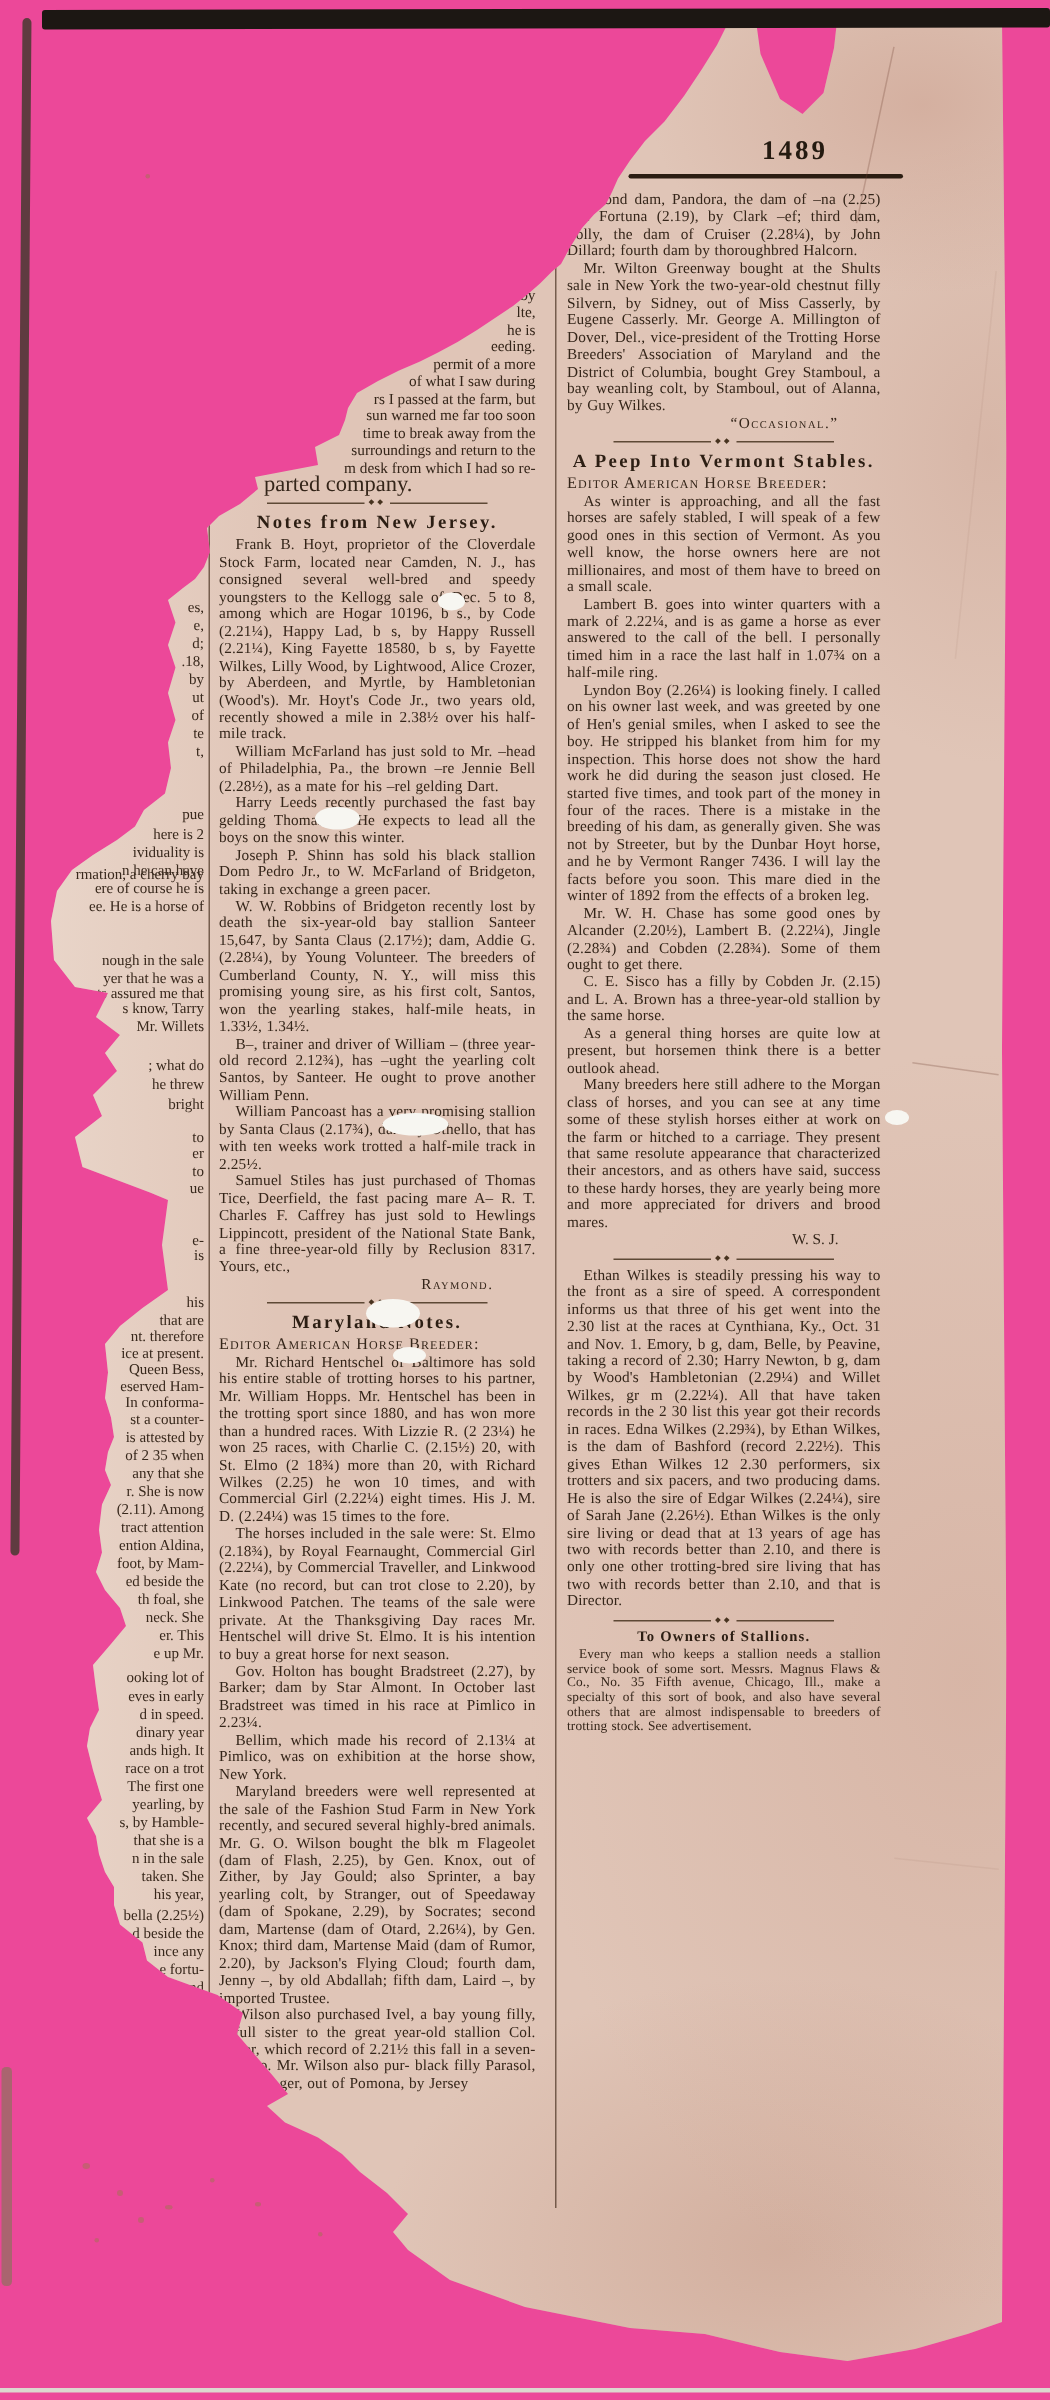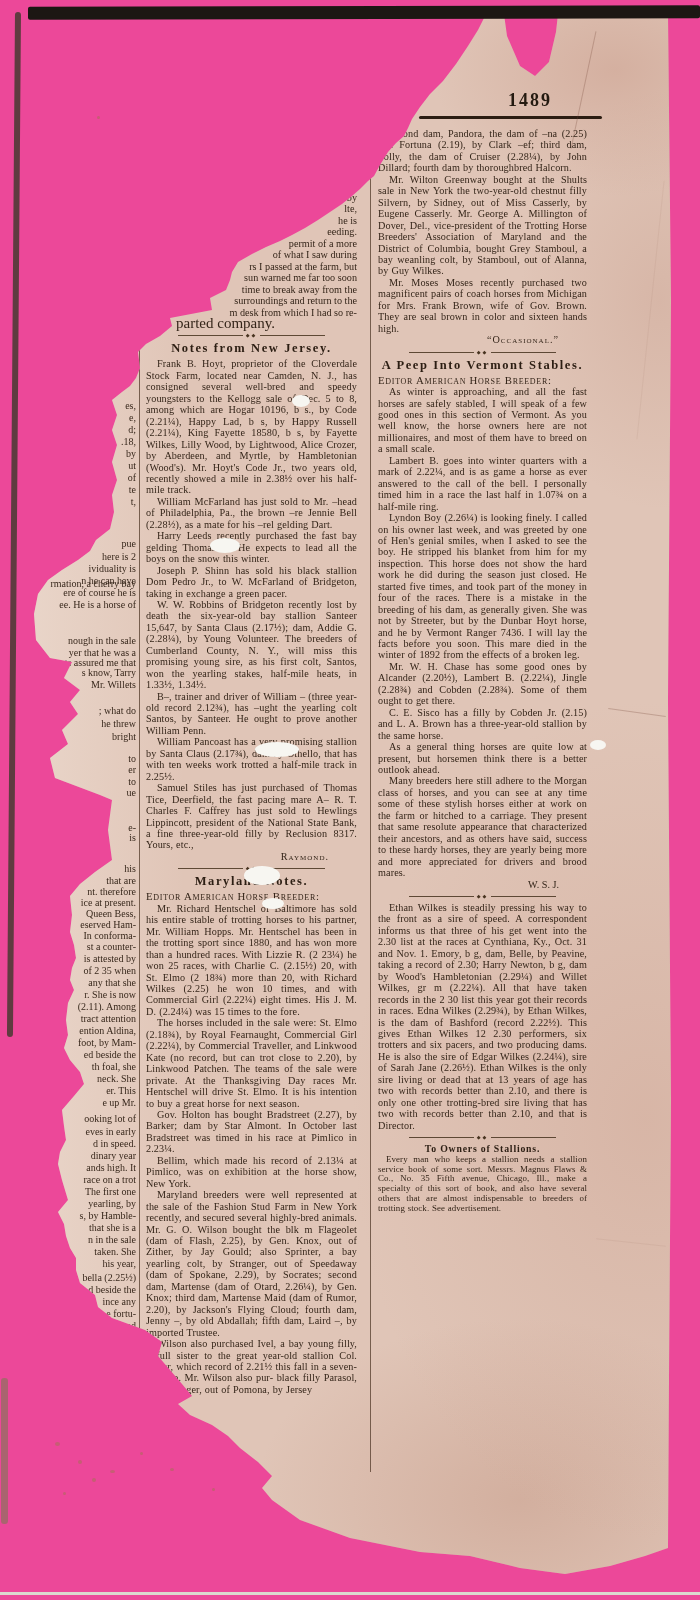--- a/index.html
+++ b/index.html
@@ -123,21 +123,20 @@
         <p class="para">Mr. Richard Hentschel of Baltimore has sold his entire stable of trotting horses to his partner, Mr. William Hopps. Mr. Hentschel has been in the trotting sport since 1880, and has won more than a hundred races. With Lizzie R. (2 23¼) he won 25 races, with Charlie C. (2.15½) 20, with St. Elmo (2 18¾) more than 20, with Richard Wilkes (2.25) he won 10 times, and with Commercial Girl (2.22¼) eight times. His J. M. D. (2.24¼) was 15 times to the fore.</p>
         <p class="para">The horses included in the sale were: St. Elmo (2.18¾), by Royal Fearnaught, Commercial Girl (2.22¼), by Commercial Traveller, and Linkwood Kate (no record, but can trot close to 2.20), by Linkwood Patchen. The teams of the sale were private. At the Thanksgiving Day races Mr. Hentschel will drive St. Elmo. It is his intention to buy a great horse for next season.</p>
         <p class="para">Gov. Holton has bought Bradstreet (2.27), by Barker; dam by Star Almont. In October last Bradstreet was timed in his race at Pimlico in 2.23¼.</p>
         <p class="para">Bellim, which made his record of 2.13¼ at Pimlico, was on exhibition at the horse show, New York.</p>
         <p class="para">Maryland breeders were well represented at the sale of the Fashion Stud Farm in New York recently, and secured several highly-bred animals. Mr. G. O. Wilson bought the blk m Flageolet (dam of Flash, 2.25), by Gen. Knox, out of Zither, by Jay Gould; also Sprinter, a bay yearling colt, by Stranger, out of Speedaway (dam of Spokane, 2.29), by Socrates; second dam, Martense (dam of Otard, 2.26¼), by Gen. Knox; third dam, Martense Maid (dam of Rumor, 2.20), by Jackson's Flying Cloud; fourth dam, Jenny –, by old Abdallah; fifth dam, Laird –, by imported Trustee.</p>
         <p class="para">Wilson also purchased Ivel, a bay young filly, a full sister to the great year-old stallion Col. Kuser, which record of 2.21½ this fall in a seven- Pimlico. Mr. Wilson also pur- black filly Parasol, foaled in ger, out of Pomona, by Jersey</p>
       </div>
     <div class="col col-right">
         <p class="para ni">s; second dam, Pandora, the dam of –na (2.25) and Fortuna (2.19), by Clark –ef; third dam, Polly, the dam of Cruiser (2.28¼), by John Dillard; fourth dam by thoroughbred Halcorn.</p>
         <p class="para">Mr. Wilton Greenway bought at the Shults sale in New York the two-year-old chestnut filly Silvern, by Sidney, out of Miss Casserly, by Eugene Casserly. Mr. George A. Millington of Dover, Del., vice-president of the Trotting Horse Breeders' Association of Maryland and the District of Columbia, bought Grey Stamboul, a bay weanling colt, by Stamboul, out of Alanna, by Guy Wilkes.</p>
-        <p class="para">Mr. Moses Moses recently purchased two magnificent pairs of coach horses from Michigan for Mrs. Frank Brown, wife of Gov. Brown. They are seal brown in color and sixteen hands high.</p>
         <div class="signature sc">“Occasional.”</div>
         <div class="divider">
           <span class="dline"></span>
           <span class="orn">◆◆</span>
           <span class="dline"></span>
         </div>
         <div class="sec-heading">A Peep Into Vermont Stables.</div>
         <div class="editor-line">Editor American Horse Breeder:</div>
         <p class="para">As winter is approaching, and all the fast horses are safely stabled, I will speak of a few good ones in this section of Vermont. As you well know, the horse owners here are not millionaires, and most of them have to breed on a small scale.</p>
         <p class="para">Lambert B. goes into winter quarters with a mark of 2.22¼, and is as game a horse as ever answered to the call of the bell. I personally timed him in a race the last half in 1.07¾ on a half-mile ring.</p>

